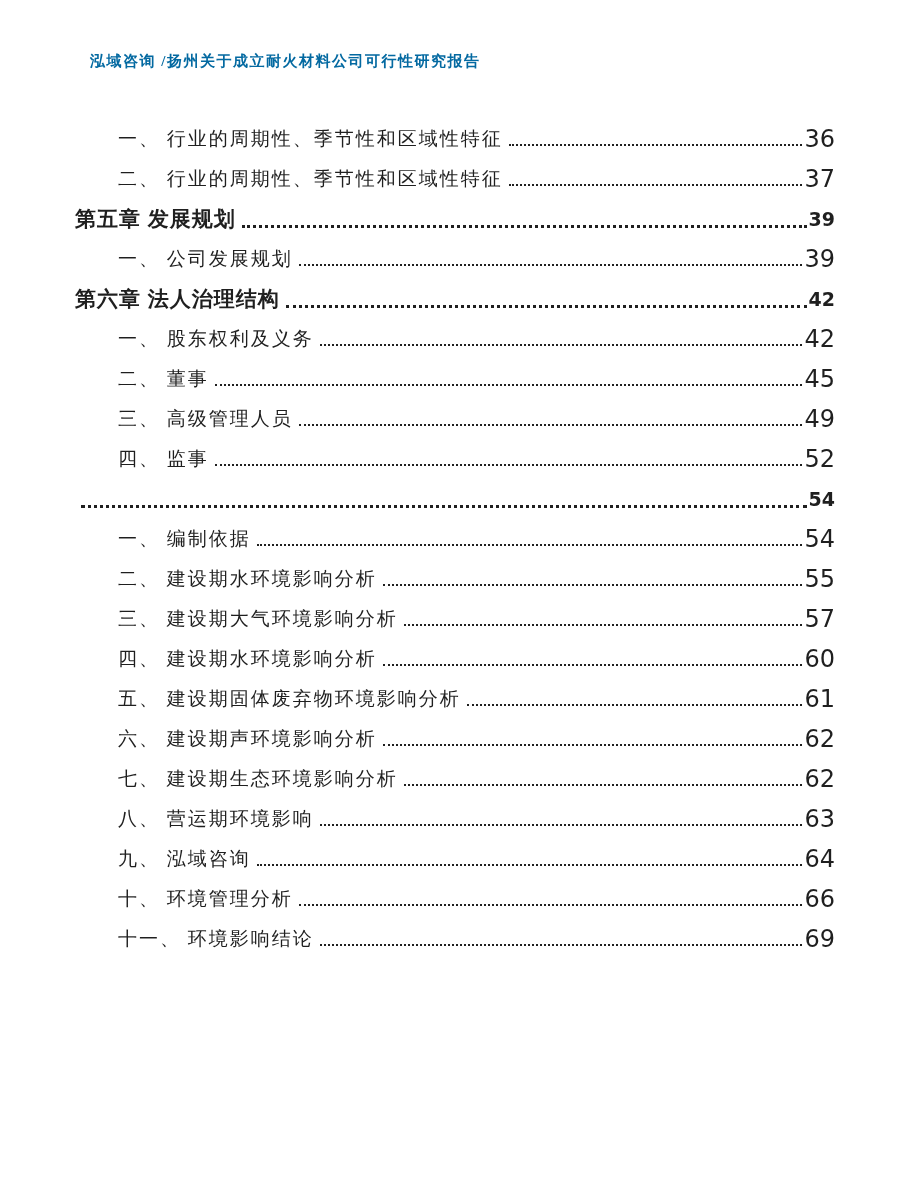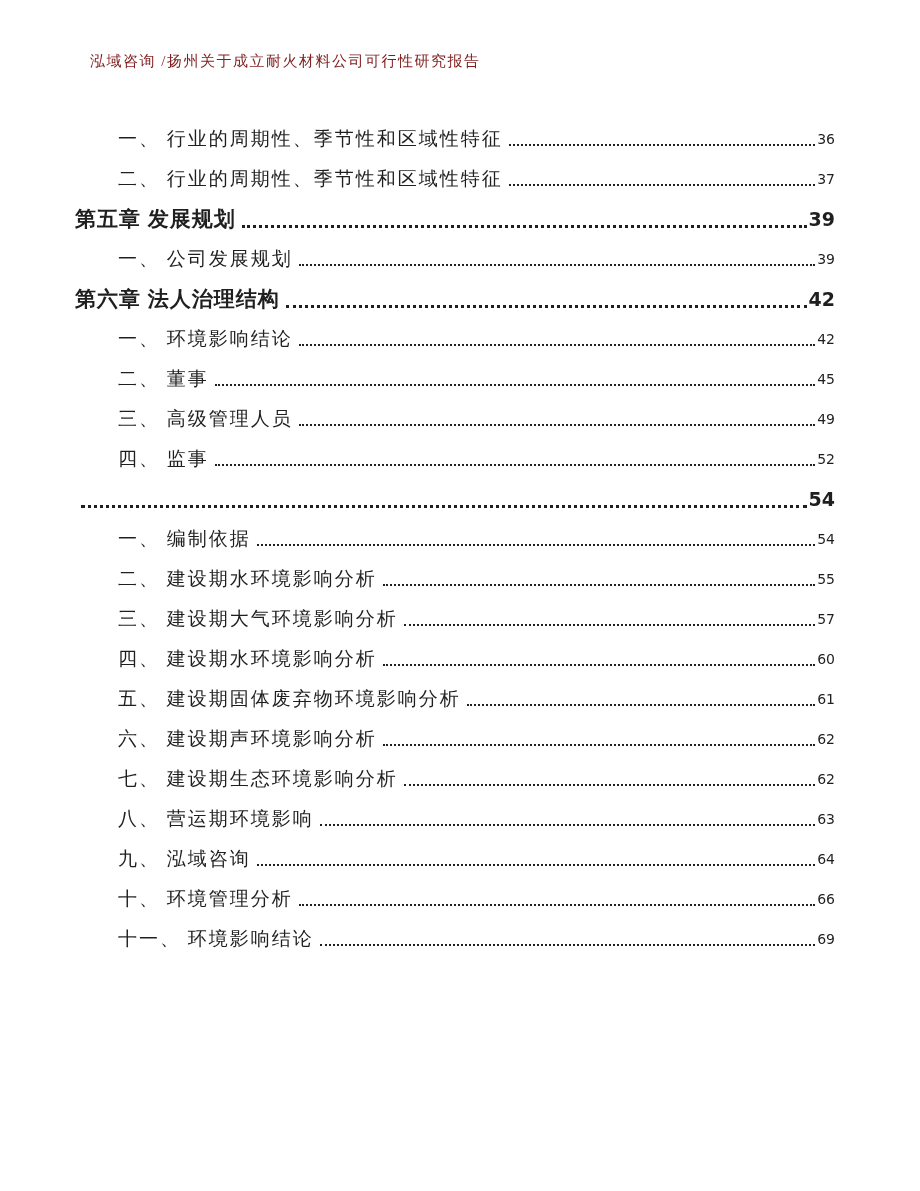--- a/index.html
+++ b/index.html
@@ -13,22 +13,23 @@
       font-family: "Liberation Serif", "DejaVu Serif", serif;
       color: #1f1f1f;
     }
     .doc-page { position: absolute; inset: 0; background: #ffffff; }
     .doc-header {
       position: absolute;
       top: 52px;
       left: 90px;
       font-size: 15px;
       letter-spacing: 1.5px;
-      color: #7f1d1d;
+      color: #0369a1;
       white-space: nowrap;
+      font-weight: bold;
     }
     .toc {
       position: absolute;
       top: 119px;
       left: 75px;
       width: 760px;
     }
     .row {
       display: flex;
       align-items: center;
@@ -41,21 +42,21 @@
       flex: 1 1 auto;
       border-bottom: 2px dotted #1f1f1f;
       position: relative;
       top: 6px;
       margin: 0 2px 0 6px;
       min-width: 20px;
     }
     .pg {
       flex: 0 0 auto;
       font-family: "DejaVu Sans", "Liberation Sans", sans-serif;
-      font-size: 14px;
+      font-size: 24px;
     }
     .sub { padding-left: 43px; font-size: 19px; }
     .sub .lbl { letter-spacing: 2px; }
     .chapter {
       margin: 0 0;
       font-size: 21px;
       font-weight: bold;
       font-family: "Liberation Sans", "DejaVu Sans", sans-serif;
     }
     .chapter .lbl { letter-spacing: 1px; }
@@ -92,21 +93,21 @@
       <span class="dots"></span>
       <span class="pg">39</span>
     </div>
 
     <div class="row chapter">
       <span class="lbl">第六章 法人治理结构</span>
       <span class="dots"></span>
       <span class="pg">42</span>
     </div>
     <div class="row sub">
-      <span class="lbl">一、 环境影响结论</span>
+      <span class="lbl">一、 股东权利及义务</span>
       <span class="dots"></span>
       <span class="pg">42</span>
     </div>
     <div class="row sub">
       <span class="lbl">二、 董事</span>
       <span class="dots"></span>
       <span class="pg">45</span>
     </div>
     <div class="row sub">
       <span class="lbl">三、 高级管理人员</span>

